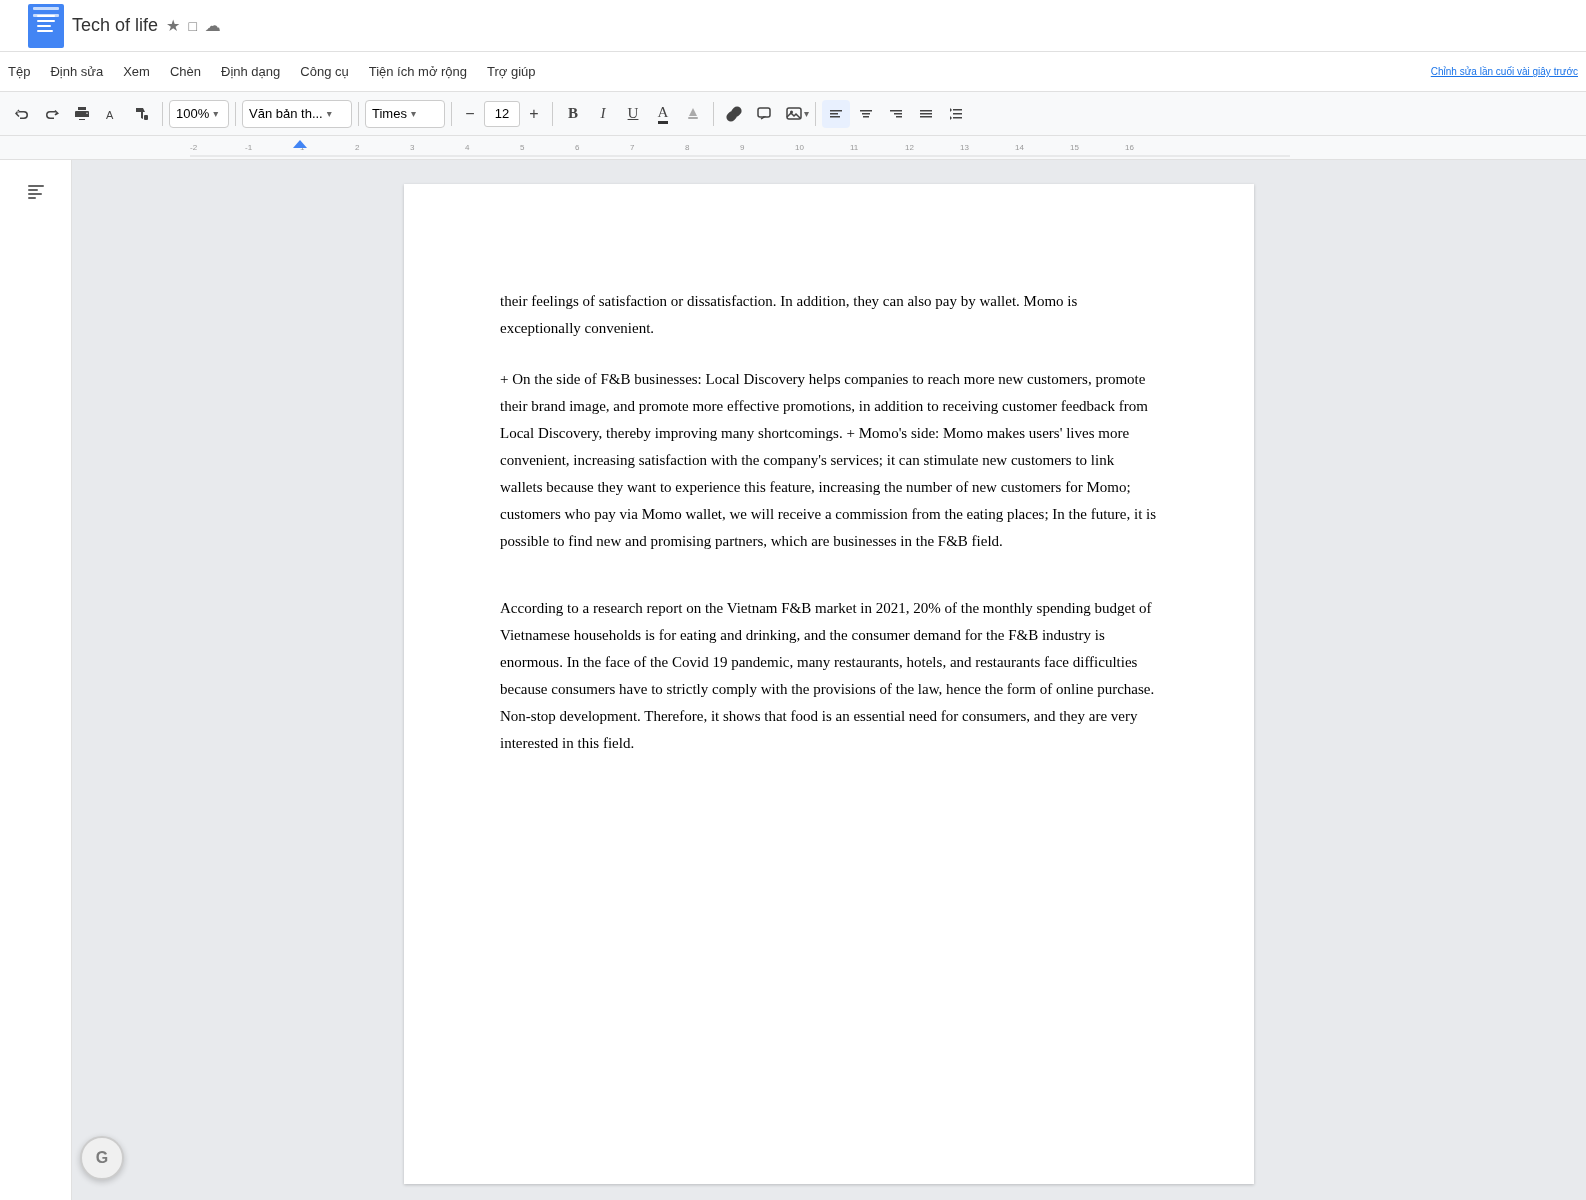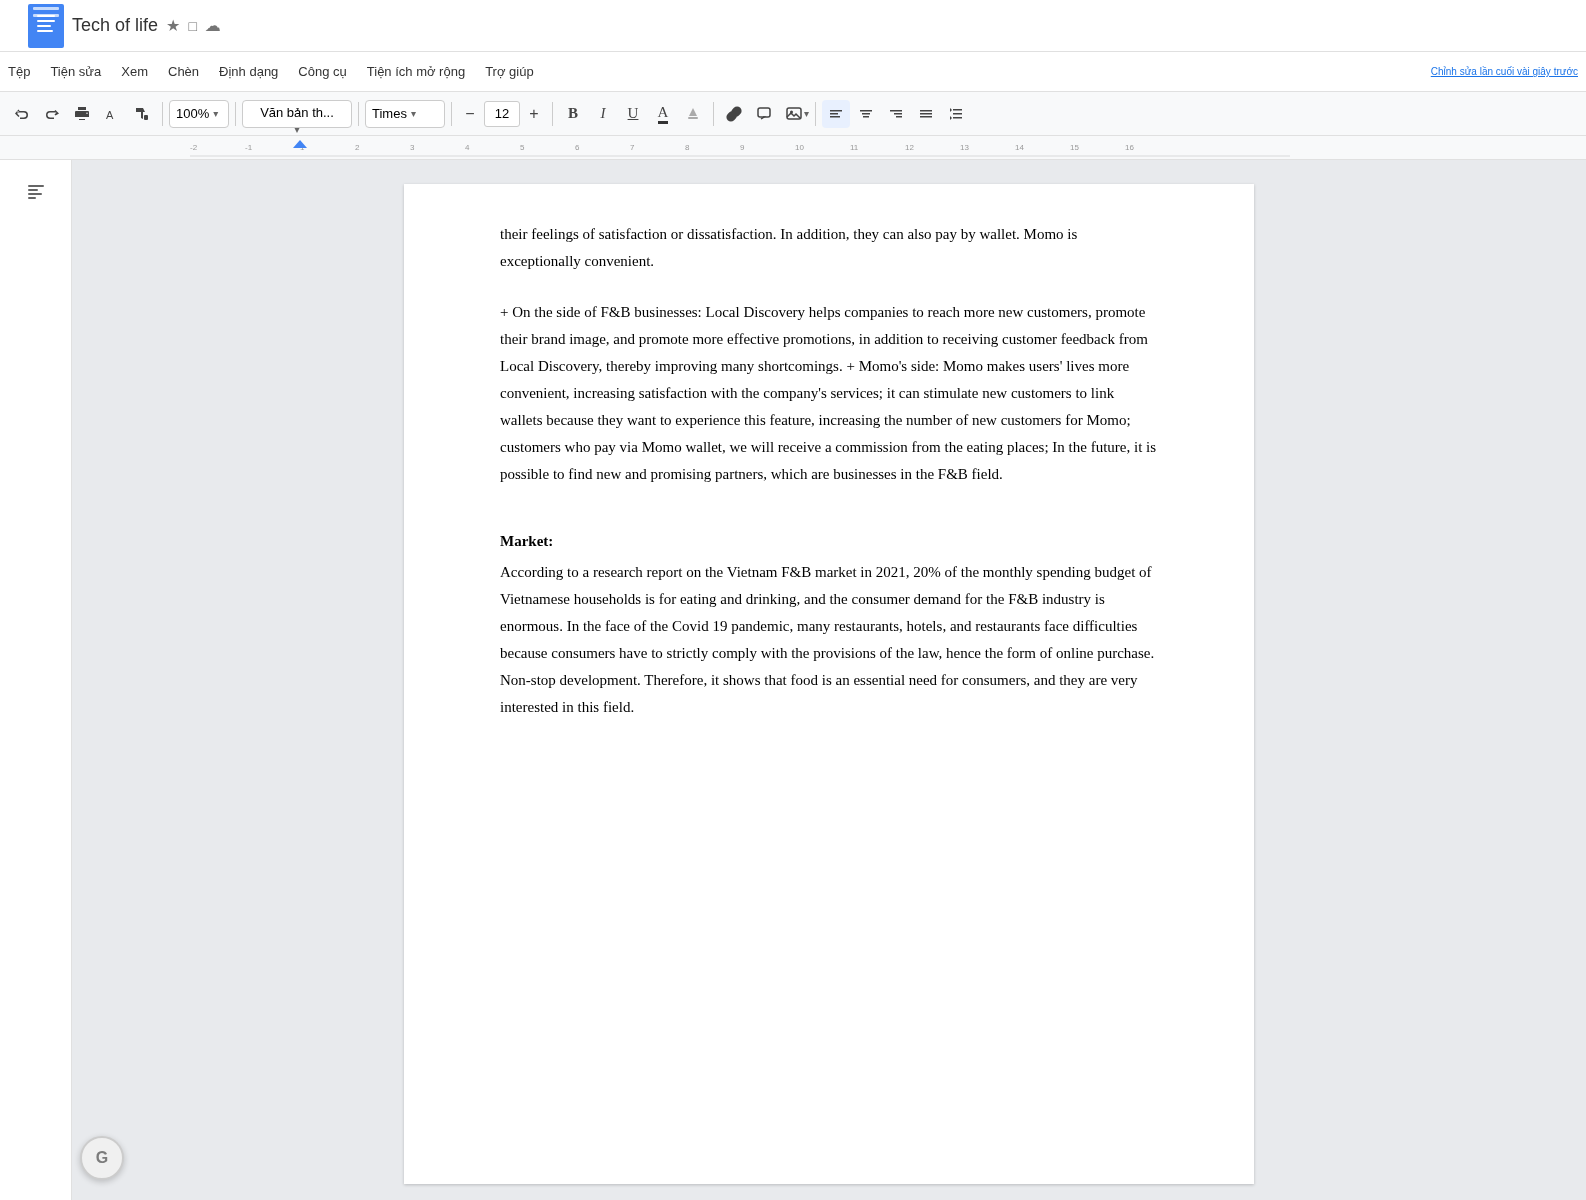--- a/index.html
+++ b/index.html
@@ -124,21 +124,21 @@
       border: 1px solid #ccc;
       border-radius: 4px;
       background: #fff;
       cursor: pointer;
       font-size: 13px;
       gap: 4px;
       height: 28px;
       flex-shrink: 0;
     }
     .toolbar-zoom { min-width: 60px; }
-    .toolbar-style { min-width: 110px; flex-direction: column; }
+    .toolbar-style { min-width: 110px; }
     .toolbar-font { min-width: 80px; }
     .chevron-down { font-size: 10px; color: #666; }
     .font-size-controls {
       display: flex;
       align-items: center;
       gap: 2px;
       flex-shrink: 0;
     }
     .font-size-btn {
       width: 24px;
@@ -223,21 +223,21 @@
       display: flex;
       justify-content: center;
       padding: 24px 0;
       overflow-x: auto;
     }
     #doc-page {
       width: 850px;
       min-height: 1000px;
       background: #fff;
       box-shadow: 0 1px 3px rgba(0,0,0,0.2);
-      padding: 37px 96px;
+      padding: 104px 96px;
       font-family: 'Times New Roman', Times, serif;
       font-size: 15px;
       line-height: 1.8;
       color: #000;
       position: relative;
     }
 
     .doc-paragraph {
       margin-bottom: 24px;
       text-align: left;
@@ -289,21 +289,21 @@
     </svg>
   </div>
   <span id="title-text">Tech of life</span>
   <span class="title-icon">★</span>
   <span class="title-icon" style="font-size:14px;">□</span>
   <span class="title-icon">☁</span>
 </div>
 
 <div id="menu-bar">
   <span class="menu-item">Tệp</span>
-  <span class="menu-item">Tiện sửa</span>
+  <span class="menu-item">Định sửa</span>
   <span class="menu-item">Xem</span>
   <span class="menu-item">Chèn</span>
   <span class="menu-item">Định dạng</span>
   <span class="menu-item">Công cụ</span>
   <span class="menu-item">Tiện ích mở rộng</span>
   <span class="menu-item">Trợ giúp</span>
   <span class="menu-item-link">Chỉnh sửa lần cuối vài giây trước</span>
 </div>
 
 <div id="toolbar">
@@ -493,23 +493,20 @@
       <div class="doc-paragraph">
         <span>their feelings of satisfaction or dissatisfaction. In addition, they can also pay by wallet. Momo is exceptionally convenient.</span>
       </div>
 
       <div class="doc-paragraph">
         <span>+ On the side of F&amp;B businesses: Local Discovery helps companies to reach more new customers, promote their brand image, and promote more effective promotions, in addition to receiving customer feedback from Local Discovery, thereby improving many shortcomings. + Momo's side: Momo makes users' lives more convenient, increasing satisfaction with the company's services; it can stimulate new customers to link wallets because they want to experience this feature, increasing the number of new customers for Momo; customers who pay via Momo wallet, we will receive a commission from the eating places; In the future, it is possible to find new and promising partners, which are businesses in the F&amp;B field.</span>
       </div>
 
       <div style="height: 16px;"></div>
 
-      <div class="doc-paragraph doc-paragraph-bold">
-        <span>Market:</span>
-      </div>
 
       <div class="doc-paragraph">
         <span>According to a research report on the Vietnam F&amp;B market in 2021, 20% of the monthly spending budget of Vietnamese households is for eating and drinking, and the consumer demand for the F&amp;B industry is enormous. In the face of the Covid 19 pandemic, many restaurants, hotels, and restaurants face difficulties because consumers have to strictly comply with the provisions of the law, hence the form of online purchase. Non-stop development. Therefore, it shows that food is an essential need for consumers, and they are very interested in this field.</span>
       </div>
 
 
 
     </div>
   </div>
 </div>

